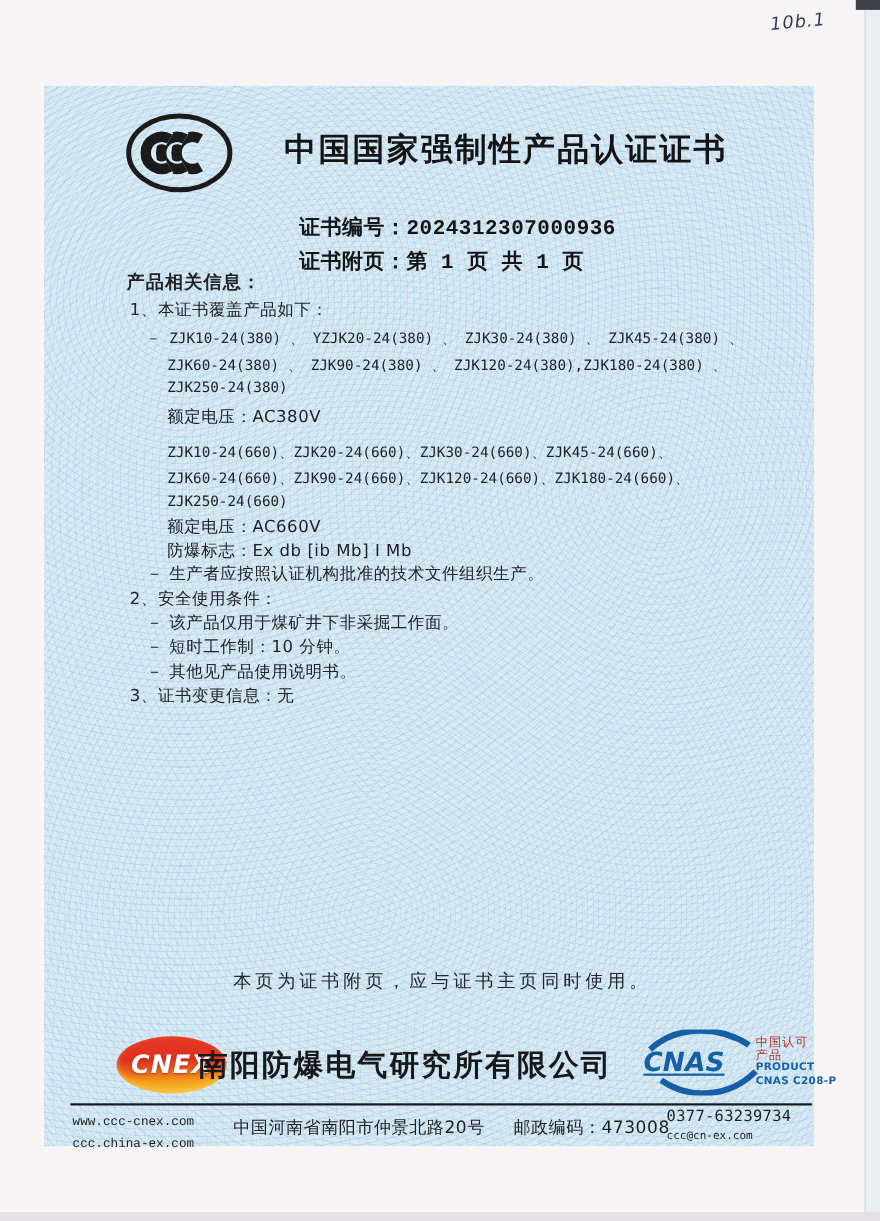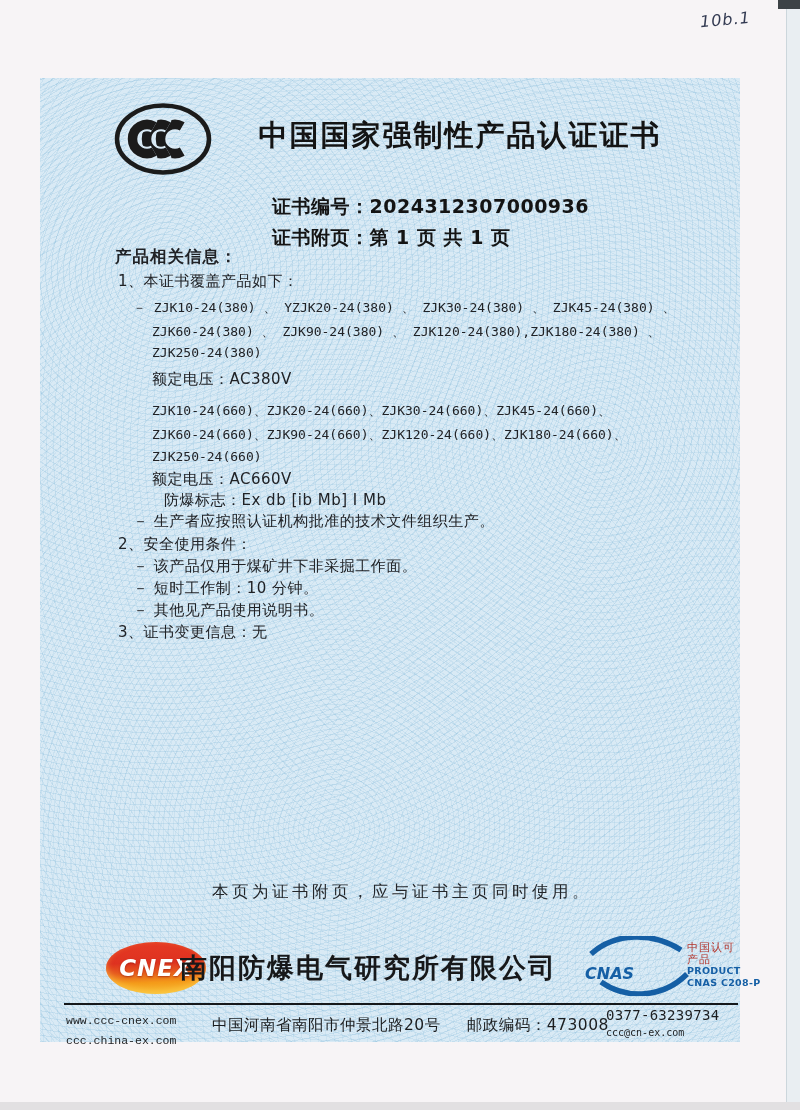--- a/index.html
+++ b/index.html
@@ -32,21 +32,21 @@
       repeating-radial-gradient(circle at 96% 92%, rgba(122,180,214,.14) 0 1px, rgba(255,255,255,0) 1px 8px);
   }
   .ccc-logo { position:absolute; left:74px; top:24px; width:98px; height:74px; }
   .cert-title {
     position:absolute; left:170px; top:38px; width:500px;
     text-align:center; font-size:29px; font-weight:bold; color:#141414; letter-spacing:2px;
     white-space:nowrap;
   }
   .cert-no, .cert-page {
     position:absolute; left:232px; white-space:nowrap;
-    font-size:19px; font-weight:bold; color:#141414; letter-spacing:.5px;
+    font-size:19px; font-weight:bold; color:#141414; letter-spacing:.5px;font-family:Liberation Mono, monospace;
   }
   .cert-no { top:116px; }
   .cert-page { top:147px; }
   
   .bline { position:absolute; white-space:nowrap; color:#202226; }
   .bline.heading { font-size:16.5px; font-weight:bold; letter-spacing:1px; }
   .bline.cn { font-size:15px; letter-spacing:.5px; }
   .bline.mono { font-family:"DejaVu Sans Mono","Liberation Mono",monospace; font-size:13px; letter-spacing:0; }
   .foot-note {
     position:absolute; left:0; top:803px; width:700px; text-align:center;
@@ -64,22 +64,22 @@
     color:#fff; font-weight:bold; font-style:italic; font-size:23px; letter-spacing:1px;
     text-shadow:0 1px 2px rgba(140,20,10,.6);
   }
   .company-name {
     position:absolute; left:140px; top:872px; width:292px; text-align:center;
     font-size:27px; font-weight:600; color:#17181a; letter-spacing:2px; white-space:nowrap;
   }
   .cnas-logo { position:absolute; left:543px; top:858px; width:170px; height:64px; }
   .cnas-mark { position:absolute; left:0; top:0; width:108px; height:60px; }
   .cnas-word {
-    position:absolute; left:2px; top:28px;
-    font-size:16px; font-weight:bold; font-style:italic; color:#155fa5; letter-spacing:0;
+    position:absolute; left:2px; top:16px;
+    font-size:24px; font-weight:bold; font-style:italic; color:#155fa5; letter-spacing:0;text-decoration:underline;
   }
   .cnas-side { position:absolute; left:104px; top:6px; line-height:11.5px; white-space:nowrap; }
   .cnas-side .red { font-size:11px; color:#b23229; letter-spacing:1px; }
   .cnas-side .blue { font-size:9.5px; font-weight:bold; color:#155fa5; letter-spacing:.3px; }
   .divider { position:absolute; left:24px; top:925px; width:674px; height:2px; background:#15181b; }
   .contact-urls {
     position:absolute; left:26px; top:933px; line-height:20px;
     font-family:Liberation Mono, monospace; font-size:11.5px; color:#1c1e20;
   }
   .contact-mid {
@@ -124,21 +124,21 @@
       <div class="bline heading" style="left: 75px; top: 168px;">产品相关信息：</div>
       <div class="bline cn" style="left: 78px; top: 194px;">1、本证书覆盖产品如下：</div>
       <div class="bline mono" style="left: 93px; top: 221px;">－ ZJK10-24(380) 、 YZJK20-24(380) 、 ZJK30-24(380) 、 ZJK45-24(380) 、</div>
       <div class="bline mono" style="left: 112px; top: 245px;">ZJK60-24(380) 、 ZJK90-24(380) 、 ZJK120-24(380),ZJK180-24(380) 、</div>
       <div class="bline mono" style="left: 112px; top: 267px;">ZJK250-24(380)</div>
       <div class="bline cn" style="left: 112px; top: 292px;">额定电压：AC380V</div>
       <div class="bline mono" style="left: 112px; top: 324px;">ZJK10-24(660)、ZJK20-24(660)、ZJK30-24(660)、ZJK45-24(660)、</div>
       <div class="bline mono" style="left: 112px; top: 348px;">ZJK60-24(660)、ZJK90-24(660)、ZJK120-24(660)、ZJK180-24(660)、</div>
       <div class="bline mono" style="left: 112px; top: 371px;">ZJK250-24(660)</div>
       <div class="bline cn" style="left: 112px; top: 392px;">额定电压：AC660V</div>
-      <div class="bline cn" style="left: 124px; top: 413px;">防爆标志：Ex db [ib Mb] I Mb</div>
+      <div class="bline cn" style="left: 112px; top: 413px;">防爆标志：Ex db [ib Mb] I Mb</div>
       <div class="bline cn" style="left: 93px; top: 434px;">－ 生产者应按照认证机构批准的技术文件组织生产。</div>
       <div class="bline cn" style="left: 78px; top: 457px;">2、安全使用条件：</div>
       <div class="bline cn" style="left: 93px; top: 479px;">－ 该产品仅用于煤矿井下非采掘工作面。</div>
       <div class="bline cn" style="left: 93px; top: 501px;">－ 短时工作制：10 分钟。</div>
       <div class="bline cn" style="left: 93px; top: 523px;">－ 其他见产品使用说明书。</div>
       <div class="bline cn" style="left: 78px; top: 545px;">3、证书变更信息：无</div>
     </div>
 
   <div class="foot-note">本页为证书附页，应与证书主页同时使用。</div>
 

